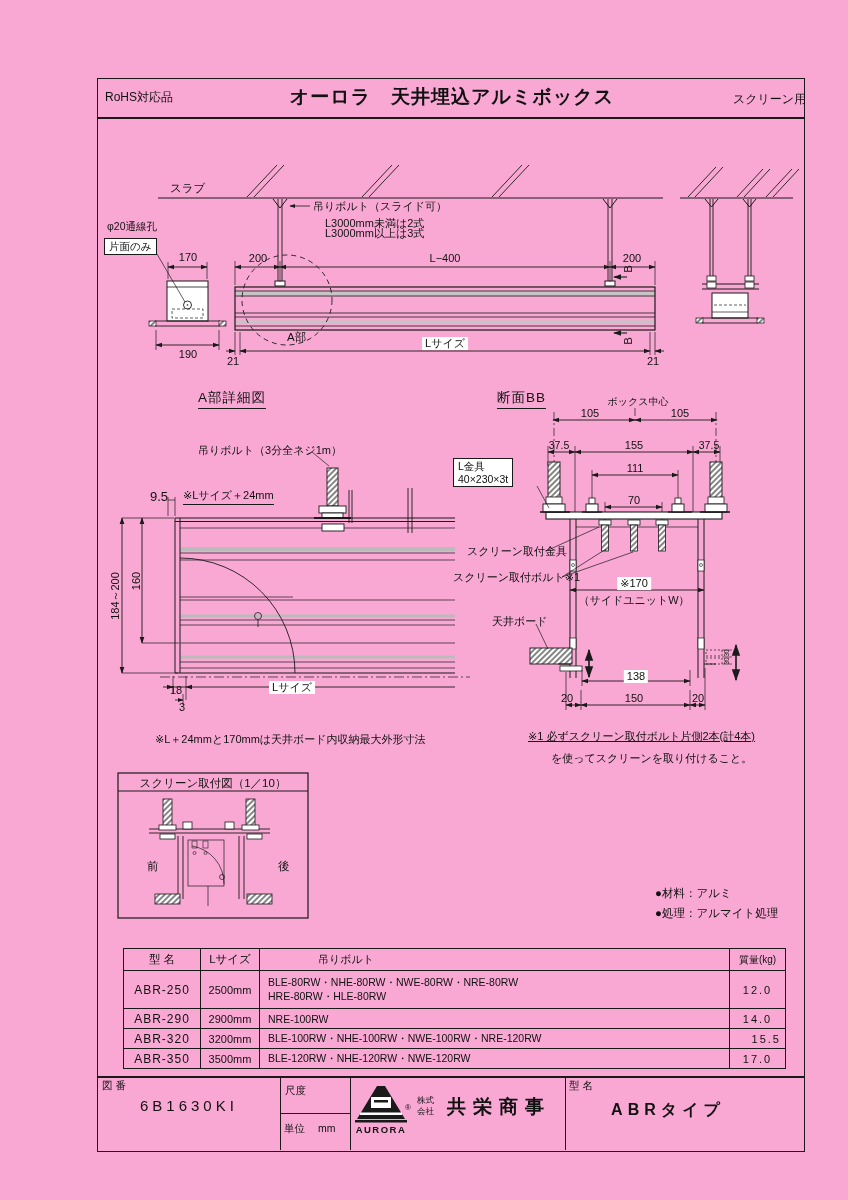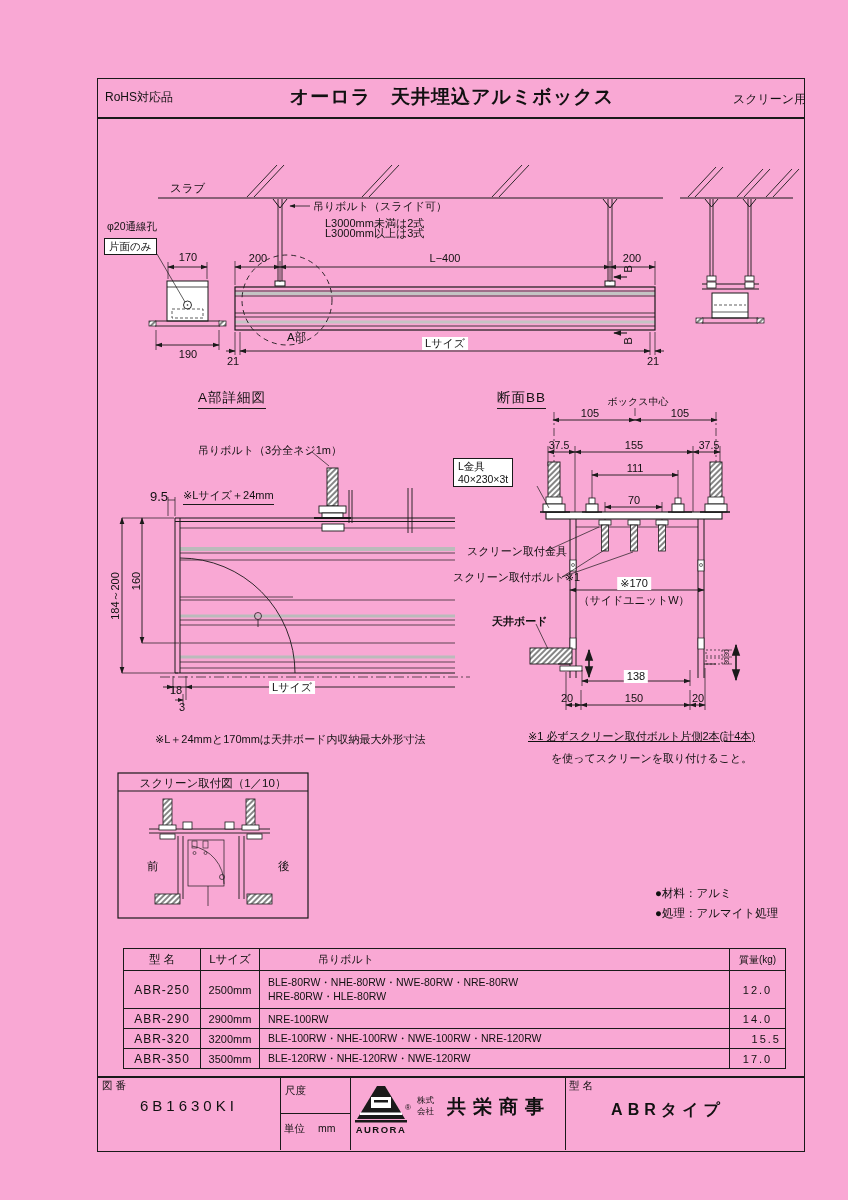--- a/index.html
+++ b/index.html
@@ -284,21 +284,21 @@
   <span class="lbl c" style="left:635px;top:462px;">111</span>
   <span class="lbl c" style="left:634px;top:494px;">70</span>
   <div class="lbl bx" style="left:453px;top:458px;font-size:10.5px;">
     <div>L金具</div>
     <div>40×230×3t</div>
   </div>
   <span class="lbl" style="left:467px;top:545px;">スクリーン取付金具</span>
   <span class="lbl" style="left:453px;top:571px;">スクリーン取付ボルト※1</span>
   <span class="lbl c bg" style="left:634px;top:577px;">※170</span>
   <span class="lbl c" style="left:634px;top:594px;">（サイドユニットW）</span>
-  <span class="lbl" style="left:492px;top:615px;font-weight:bold;">天井ボード</span>
+  <span class="lbl" style="left:492px;top:615px;">天井ボード</span>
   <span class="lbl c bg" style="left:636px;top:670px;">138</span>
   <span class="lbl c" style="left:567px;top:692px;">20</span>
   <span class="lbl c" style="left:634px;top:692px;">150</span>
   <span class="lbl c" style="left:698px;top:692px;">20</span>
   <span class="lbl r" style="left:727px;top:653px;font-size:6.5px;">30</span>
   <span class="lbl r" style="left:727px;top:661px;font-size:6.5px;">30</span>
   <span class="lbl" style="left:528px;top:730px;text-decoration:underline;">※1 必ずスクリーン取付ボルト片側2本(計4本)</span>
   <span class="lbl" style="left:551px;top:752px;">を使ってスクリーンを取り付けること。</span>
 
   <span class="lbl c" style="left:213px;top:777px;font-size:11.5px;">スクリーン取付図（1／10）</span>

